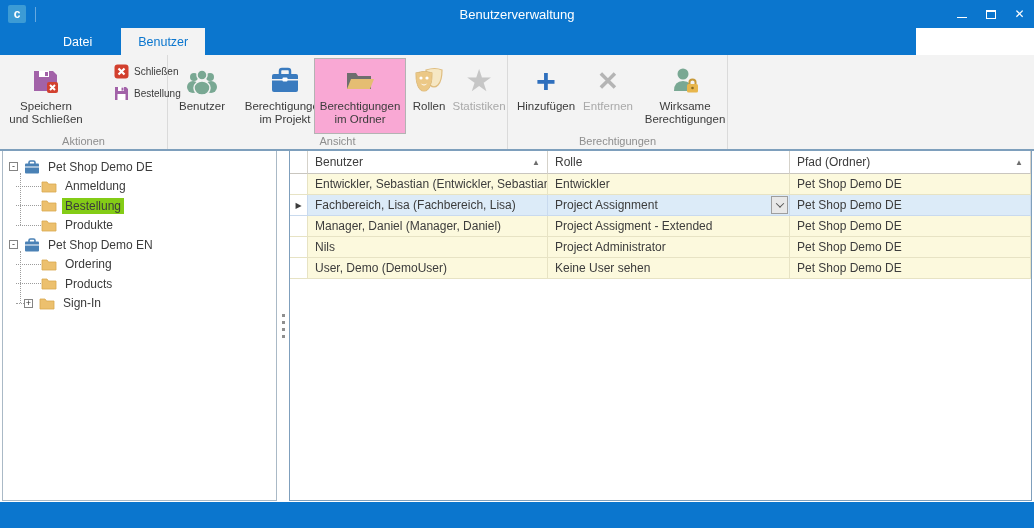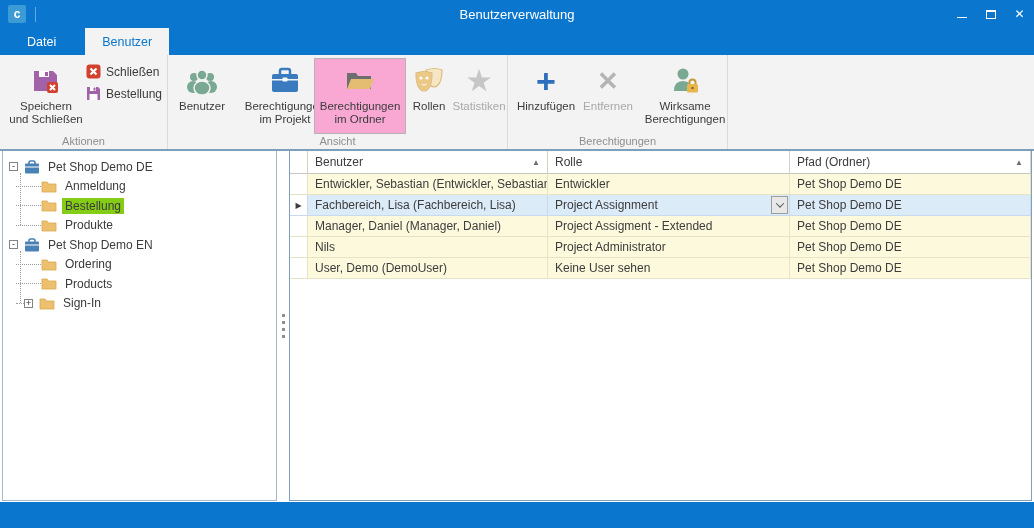--- a/index.html
+++ b/index.html
@@ -13,38 +13,38 @@
   .titlebar { position:absolute; left:0; top:0; width:1034px; height:28px; background:#0b76ce; display:flex; align-items:center; }
   .appicon { width:18px; height:18px; margin-left:8px; background:#3c9bd5; border-radius:2px;
              color:#fff; font-weight:bold; font-size:12px; display:flex; align-items:center; justify-content:center; }
   .qat-sep { width:1px; height:15px; background:#66a9e0; margin-left:9px; }
   .wtitle { position:absolute; left:0; right:0; text-align:center; color:#fff; font-size:13px; pointer-events:none; }
   .wbtns { position:absolute; right:0; top:0; height:28px; display:flex; }
   .wbtn { width:29px; height:28px; display:flex; align-items:center; justify-content:center; color:#fff; font-size:12px; }
   .glyph-min { width:10px; height:1px; background:#fff; margin-top:6px; }
   .glyph-max { width:10px; height:9px; border:1px solid #fff; border-top-width:2px; }
   
-  .tabrow { position:absolute; left:0; top:28px; width:1034px; height:27px; background:#0b76ce; display:flex; align-items:flex-end; }
+  .tabrow { position:absolute; left:0; top:28px; width:916px; height:27px; background:#0b76ce; display:flex; align-items:flex-end;padding-left:36px; }
   .rtab { height:27px; padding:0 17px; display:flex; align-items:center; font-size:12.5px; color:#fff; }
   .rtab.active { background:#f3f3f3; color:#0b76ce; margin-left:12px; }
   .rtab.file { margin-left:10px; }
   
   .ribbon { position:absolute; left:0; top:55px; width:1034px; height:94px; background:#f3f3f3; }
   .rgroup { position:absolute; top:0; height:94px; border-right:1px solid #dadada; }
   .rgroup-label { position:absolute; bottom:2px; left:0; right:0; text-align:center; font-size:11px; color:#8e8e8e; }
   .g1 { left:0; width:168px; }
   .g2 { left:168px; width:340px; }
   .g3 { left:508px; width:220px; }
   .bigbtn { position:absolute; top:3px; height:76px; display:flex; flex-direction:column; align-items:center; padding-top:5px; border:1px solid transparent; }
   .bigbtn .bicon { height:34px; display:flex; align-items:center; justify-content:center; }
   .bigbtn .blabel { font-size:11.5px; line-height:13px; text-align:center; margin-top:2px; }
   .bigbtn.selected { background:#f9a8d4; border-color:#b3b3b3; }
   .bigbtn.disabled .blabel { color:#a9a9a9; }
   .smallcol { position:absolute; left:86px; top:9px; display:flex; flex-direction:column; gap:7px; }
-  .smallbtn { display:flex; align-items:center; gap:5px; font-size:12px; }
+  .smallbtn { display:flex; align-items:center; gap:5px; font-size:10px;margin-left:28px; }
   .txticon { font-weight:bold; line-height:1; }
   
   .content-topline { position:absolute; left:0; top:149px; width:1034px; height:2px; background:#7e9fbc; }
   .statusbar { position:absolute; left:0; top:502px; width:1034px; height:26px; background:#0b76ce; }
   
   .treepanel { position:absolute; left:2px; top:151px; width:275px; height:350px; background:#fff;
                border:1px solid #aab9c6; border-top:none; padding-top:6px; overflow:hidden; }
   .titem { position:relative; height:19.5px; display:flex; align-items:center; font-size:12px; }
   .titem.root { padding-left:6px; }
   .titem.child { padding-left:13px; }

